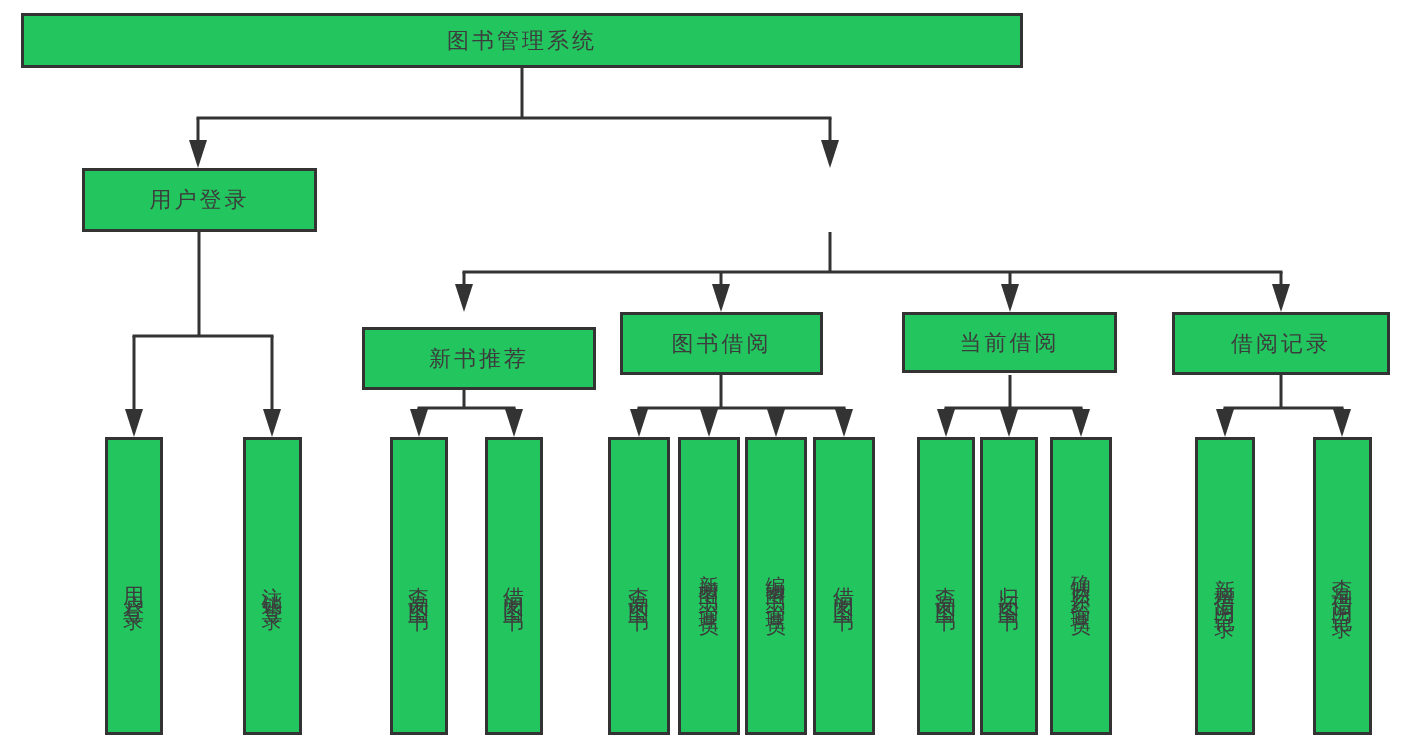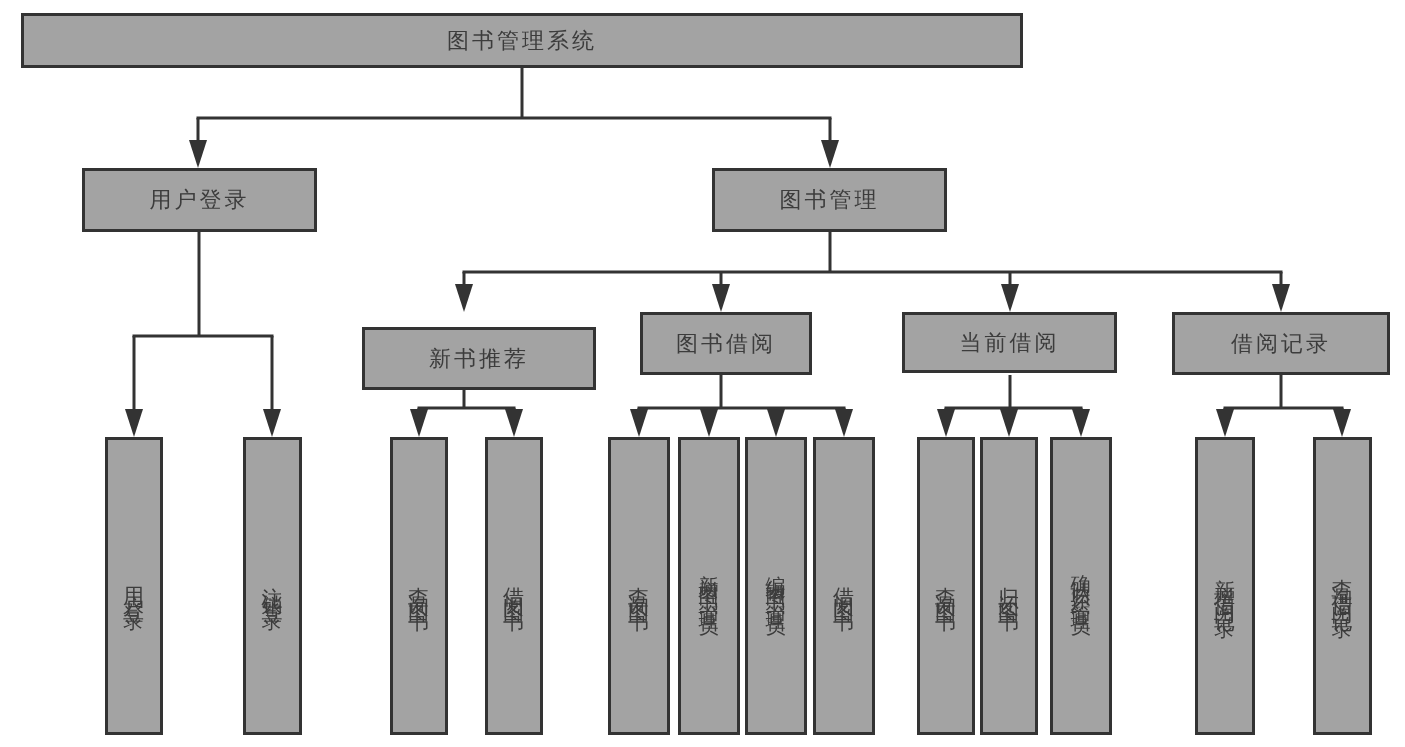--- a/index.html
+++ b/index.html
@@ -8,21 +8,21 @@
     width:1405px;height:747px;
     background:var(--bg,#ffffff);
     font-family:"Liberation Sans",sans-serif;
     overflow:hidden;
   }
   .connectors{position:absolute;left:0;top:0;width:1405px;height:747px;}
   .node{
     position:absolute;
     box-sizing:border-box;
     border:3px solid var(--line,#333333);
-    background:#a3a3a3;
+    background:#22c55e;
     display:flex;align-items:center;justify-content:center;
     color:var(--text,#3c3c3c);
   }
   .node-h{
     font-size:22px;
     letter-spacing:3px;
     white-space:nowrap;
   }
   .node-v{
     writing-mode:vertical-rl;
@@ -105,24 +105,23 @@
     <line x1="1223.5" y1="408" x2="1343.5" y2="408"></line>
     <line x1="1225" y1="408" x2="1225" y2="414"></line>
     <polygon points="1216,409 1234,409 1225,437" stroke="none"></polygon>
     <line x1="1342" y1="408" x2="1342" y2="414"></line>
     <polygon points="1333,409 1351,409 1342,437" stroke="none"></polygon>
   </svg>
 
   <div class="node node-h" style="left:21px;top:13px;width:1002px;height:55px">图书管理系统</div>
 
   <div class="node node-h" style="left:82px;top:168px;width:235px;height:64px">用户登录</div>
-  <div class="node node-h" style="left:712px;top:168px;width:235px;height:64px">图书管理</div>
 
   <div class="node node-h" style="left:362px;top:327px;width:234px;height:63px">新书推荐</div>
-  <div class="node node-h" style="left:640px;top:312px;width:172px;height:63px">图书借阅</div>
+  <div class="node node-h" style="left:620px;top:312px;width:203px;height:63px">图书借阅</div>
   <div class="node node-h" style="left:902px;top:312px;width:215px;height:61px">当前借阅</div>
   <div class="node node-h" style="left:1172px;top:312px;width:218px;height:63px">借阅记录</div>
 
   <div class="node node-v" style="left:105px;top:437px;width:58px;height:298px">用户登录</div>
   <div class="node node-v" style="left:243px;top:437px;width:59px;height:298px">注销登录</div>
 
   <div class="node node-v" style="left:390px;top:437px;width:58px;height:298px">查询图书</div>
   <div class="node node-v" style="left:485px;top:437px;width:58px;height:298px">借阅图书</div>
 
   <div class="node node-v" style="left:608px;top:437px;width:62px;height:298px">查询图书</div>

